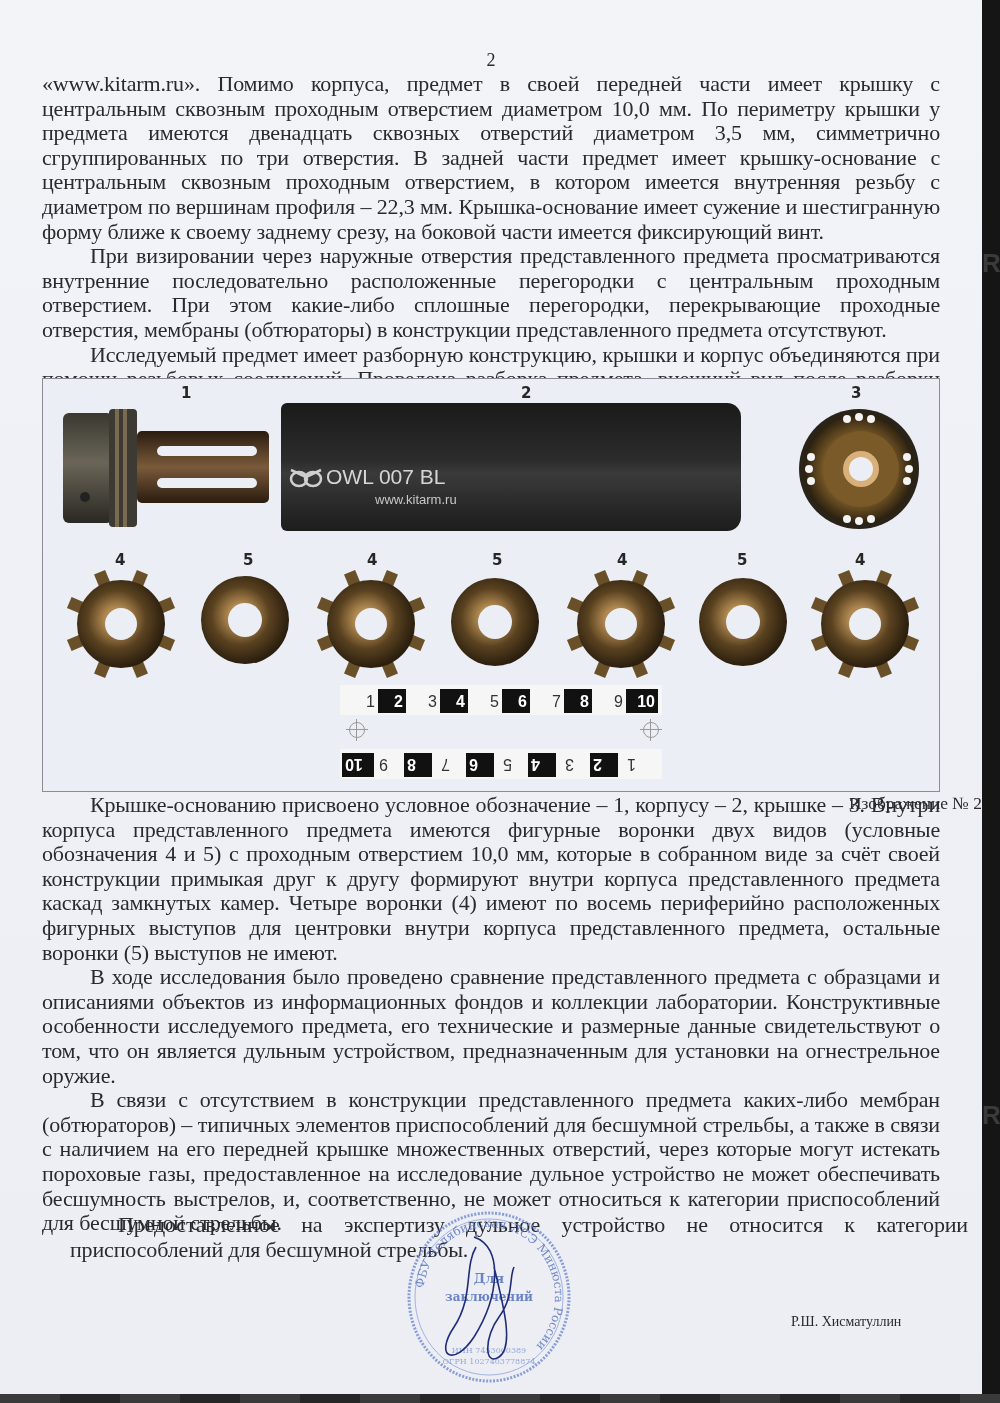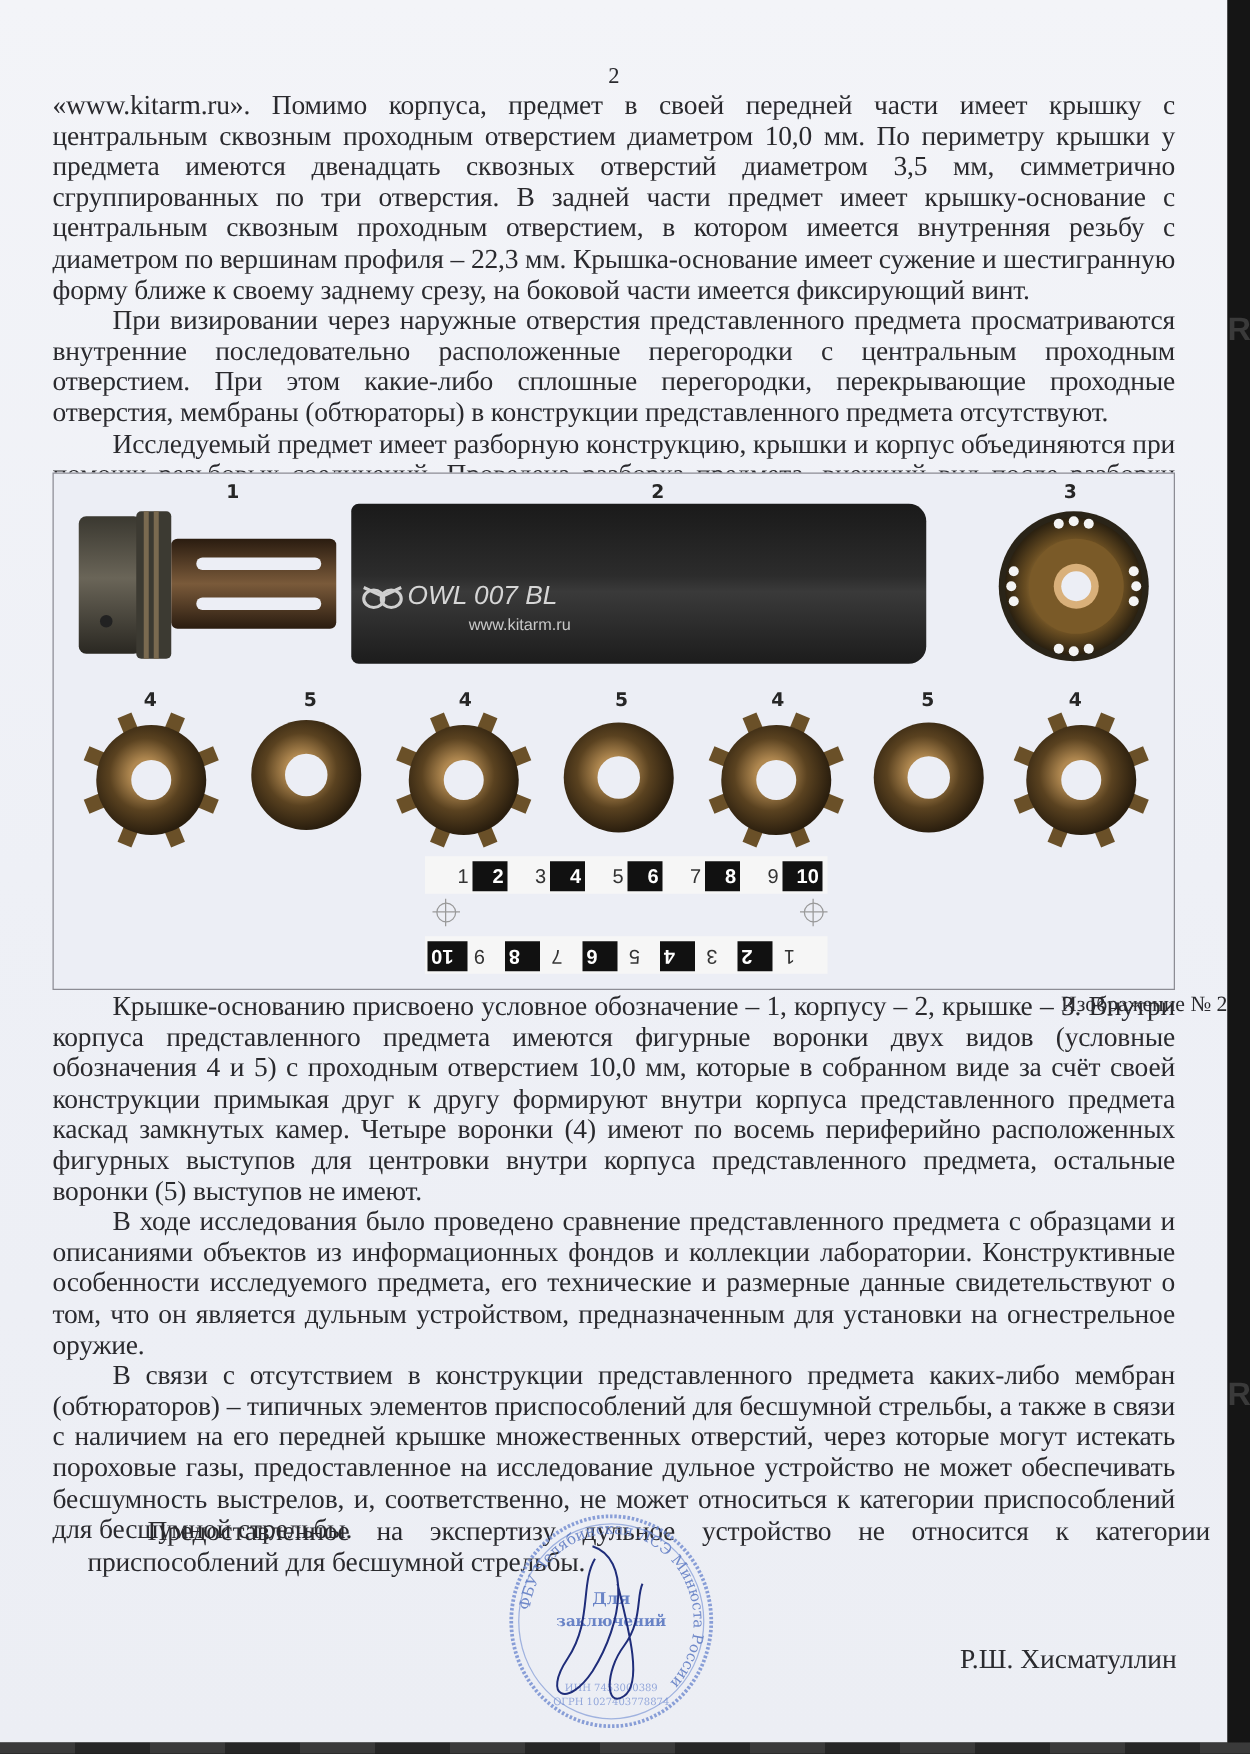--- a/index.html
+++ b/index.html
@@ -49,21 +49,21 @@
     position: absolute; top: 793px; left: 0; width: 982px; text-align: right; font-size: 17.4px;
   }
   .heading {
     position: absolute; top: 1181px; left: 0; width: 982px; text-align: center;
     font-weight: bold; letter-spacing: 4px; font-size: 18px;
   }
   .sign-left {
     position: absolute; left: 55px; top: 1290px; font-size: 17.4px; line-height: 24px;
   }
   .sign-right {
-    position: absolute; left: 768px; top: 1314px; font-size: 22px;
+    position: absolute; left: 791px; top: 1314px; font-size: 14px;
   }
   .stamp { position: absolute; left: 404px; top: 1207px; width: 170px; height: 180px; }
 
   
   .ruler { position: absolute; left: 297px; width: 322px; height: 30px; background: #f6f6f6; }
   .ruler .cell { position: absolute; top: 4px; width: 28px; height: 24px; font-family: "Liberation Sans", sans-serif;
     font-size: 16px; font-weight: bold; text-align: right; padding-right: 3px; box-sizing: border-box; line-height: 26px; }
   .ruler .cell.dark { background: #111; color: #fff; }
   .ruler .cell.light { color: #333; font-weight: normal; }
   .ruler.flip .cell { transform: rotate(180deg); }
@@ -109,21 +109,21 @@
       <rect x="58" y="8" width="4" height="118" fill="#7a6a50"></rect>
       <rect x="66" y="8" width="4" height="118" fill="#7a6a50"></rect>
       <rect x="80" y="30" width="132" height="72" rx="5" fill="url(#g1b)"></rect>
       <rect x="100" y="45" width="100" height="10" rx="5" fill="#eceef5"></rect>
       <rect x="100" y="77" width="100" height="10" rx="5" fill="#eceef5"></rect>
       <circle cx="28" cy="96" r="5" fill="#222"></circle>
     </svg>
 
     <div style="position:absolute; left:238px; top:24px; width:460px; height:128px; border-radius:6px 14px 14px 6px;
                 background:linear-gradient(180deg,#1a1a1a 0%,#2c2c2c 45%,#3a3a3a 55%,#1c1c1c 100%);">
-      <div style="position:absolute; left:8px; top:62px; display:flex; align-items:flex-end;font-style:italic;">
+      <div style="position:absolute; left:8px; top:62px; display:flex; align-items:flex-end;">
         <svg width="34" height="24">
           <ellipse cx="10" cy="14" rx="8" ry="7" fill="none" stroke="#cfcfcf" stroke-width="2.5"></ellipse>
           <ellipse cx="24" cy="14" rx="8" ry="7" fill="none" stroke="#cfcfcf" stroke-width="2.5"></ellipse>
           <path d="M2 5 L17 12 L32 5" fill="none" stroke="#cfcfcf" stroke-width="2.5"></path>
         </svg>
         <span style="color:#d6d6d6; font-family:'Liberation Sans',sans-serif; font-size:21px; margin-left:3px;">OWL 007 BL</span>
       </div>
       <span style="position:absolute; left:94px; top:89px; color:#c8c8c8; font-family:'Liberation Sans',sans-serif; font-size:13px;">www.kitarm.ru</span>
     </div>
 

